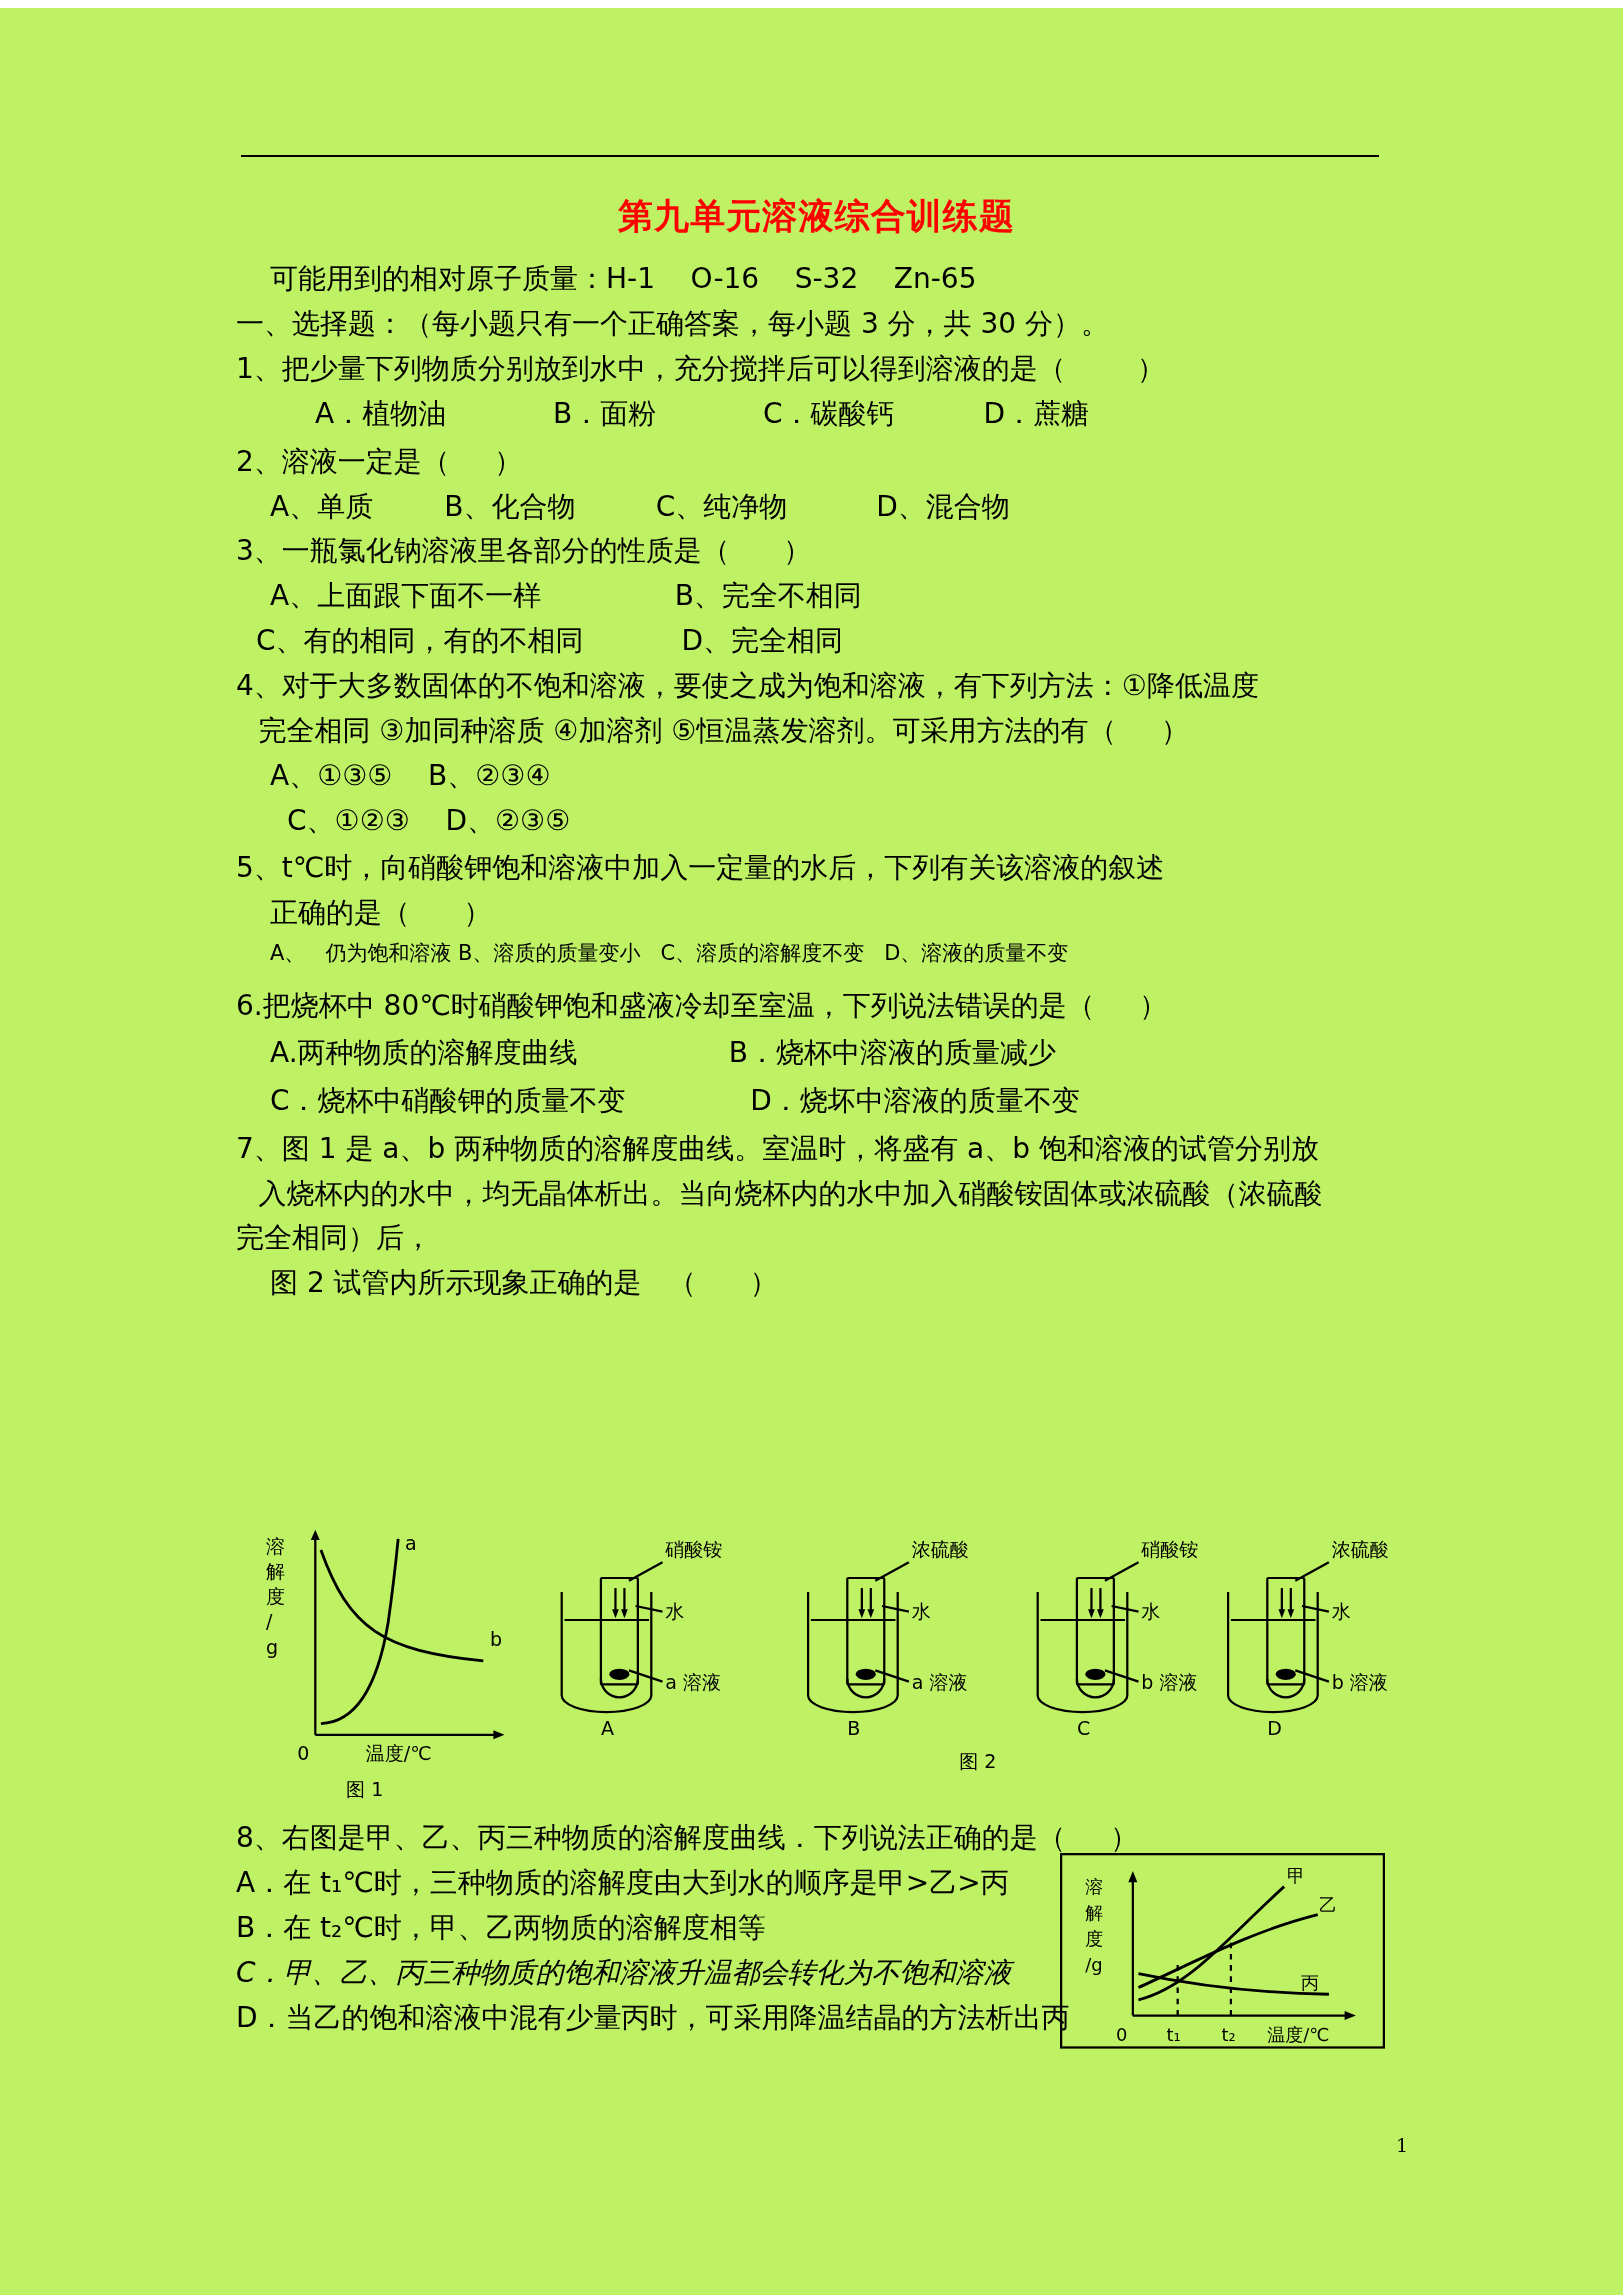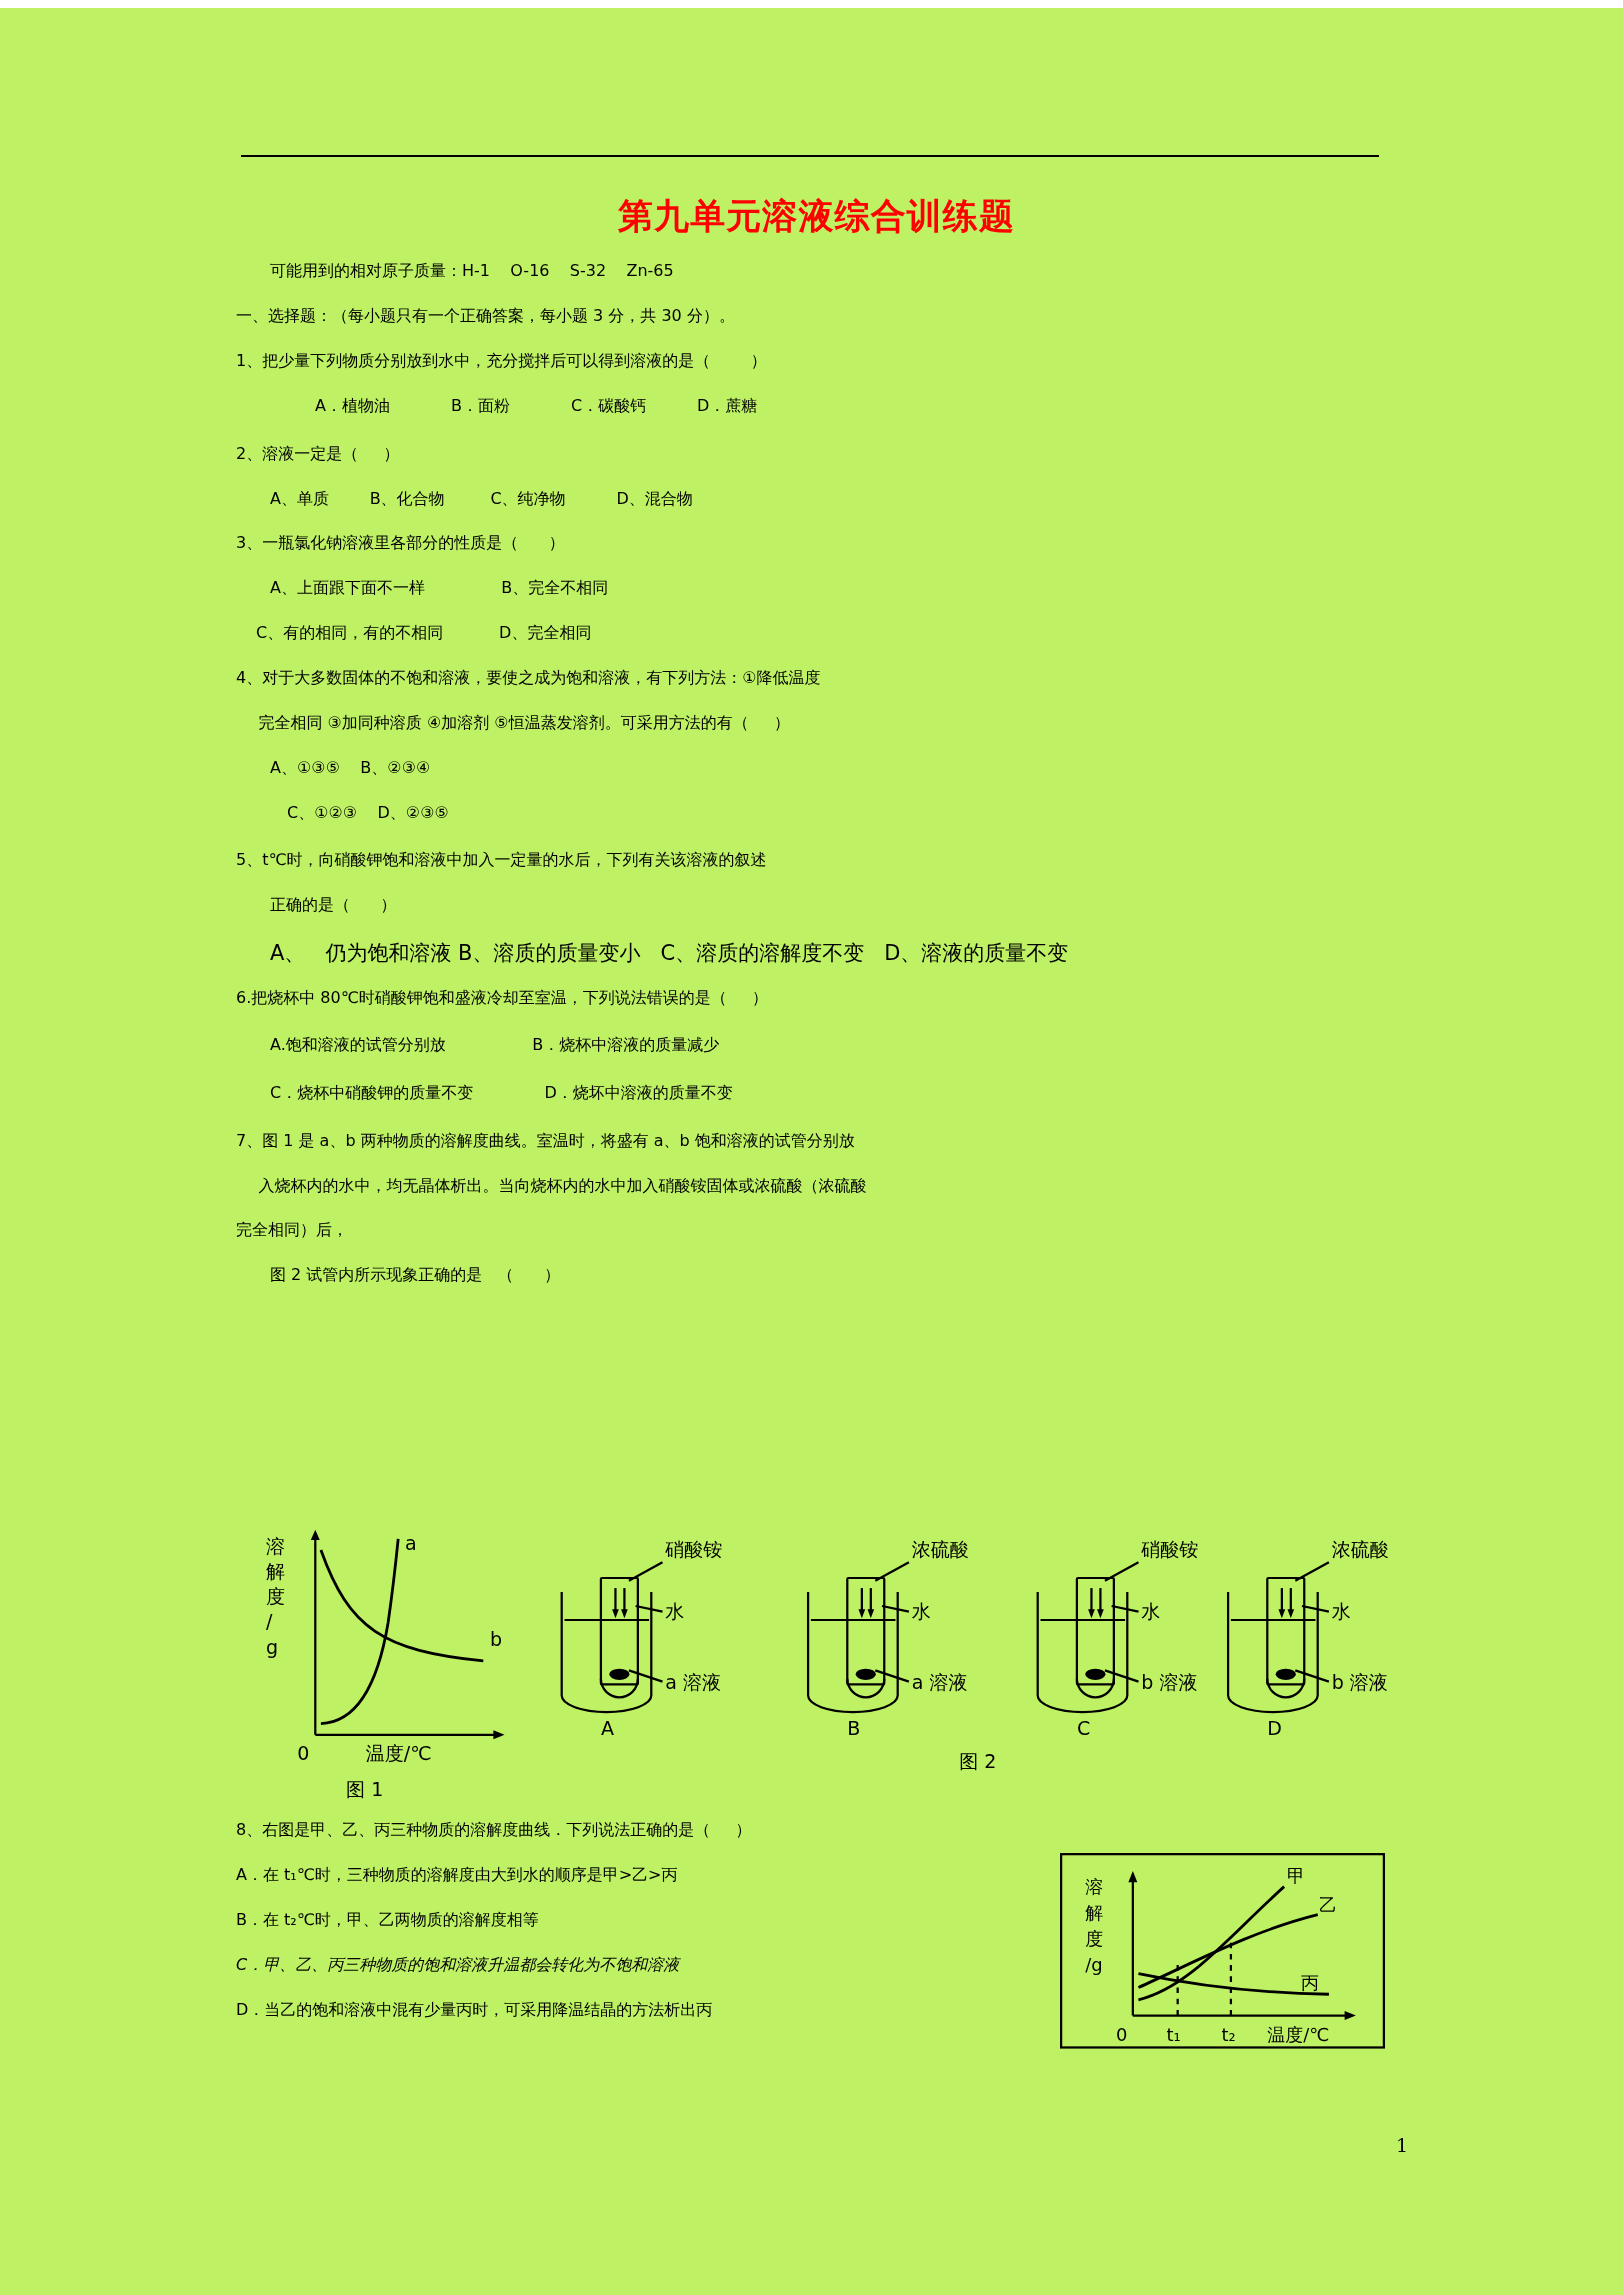--- a/index.html
+++ b/index.html
@@ -40,21 +40,21 @@
     width: 1161px;
     text-align: center;
     font-family: "DejaVu Serif", serif;
     font-weight: bold;
     font-size: 35px;
     color: #ff0000;
     letter-spacing: 1.1px;
   }
   .line {
     position: absolute;
-    font-size: 16px;
+    font-size: 28px;
     line-height: 1.35;
     white-space: pre;
     font-family: "DejaVu Sans", sans-serif;
   }
   .pagenum {
     position: absolute;
     right: 17px;
     bottom: 67px;
     font-size: 19px;
     font-family: "DejaVu Serif", serif;
@@ -108,21 +108,21 @@
     <div class="line" style="left:0px; top:659px;">4、对于大多数固体的不饱和溶液，要使之成为饱和溶液，有下列方法：①降低温度</div>
     <div class="line" style="left:22.4px; top:704px;">完全相同 ③加同种溶质 ④加溶剂 ⑤恒温蒸发溶剂。可采用方法的有（     ）</div>
     <div class="line" style="left:34px; top:749px;">A、①③⑤    B、②③④</div>
     <div class="line" style="left:51px; top:794px;text-align:center;">C、①②③    D、②③⑤</div>
 
     <div class="line" style="left:0px; top:841px;">5、t℃时，向硝酸钾饱和溶液中加入一定量的水后，下列有关该溶液的叙述</div>
     <div class="line" style="left:34px; top:886px;">正确的是（      ）</div>
     <div class="line" style="left:34px; top:931px; font-size:21px;">A、   仍为饱和溶液 B、溶质的质量变小   C、溶质的溶解度不变   D、溶液的质量不变</div>
 
     <div class="line" style="left:0px; top:979px;text-align:center;">6.把烧杯中 80℃时硝酸钾饱和盛液冷却至室温，下列说法错误的是（     ）</div>
-    <div class="line" style="left:34px; top:1026px;">A.饱和溶液的试管分别放                 B．烧杯中溶液的质量减少</div>
+    <div class="line" style="left:34px; top:1026px;">A.两种物质的溶解度曲线                 B．烧杯中溶液的质量减少</div>
     <div class="line" style="left:34px; top:1074px;">C．烧杯中硝酸钾的质量不变              D．烧坏中溶液的质量不变</div>
 
     <div class="line" style="left:0px; top:1122px;">7、图 1 是 a、b 两种物质的溶解度曲线。室温时，将盛有 a、b 饱和溶液的试管分别放</div>
     <div class="line" style="left:22.4px; top:1167px;">入烧杯内的水中，均无晶体析出。当向烧杯内的水中加入硝酸铵固体或浓硫酸（浓硫酸</div>
     <div class="line" style="left:0px; top:1211px;">完全相同）后，</div>
     <div class="line" style="left:34px; top:1256px;">图 2 试管内所示现象正确的是   （      ）</div>
 
     <div class="fig-wrap">
       <svg width="1161" height="280" viewBox="0 0 2070 500">
 

